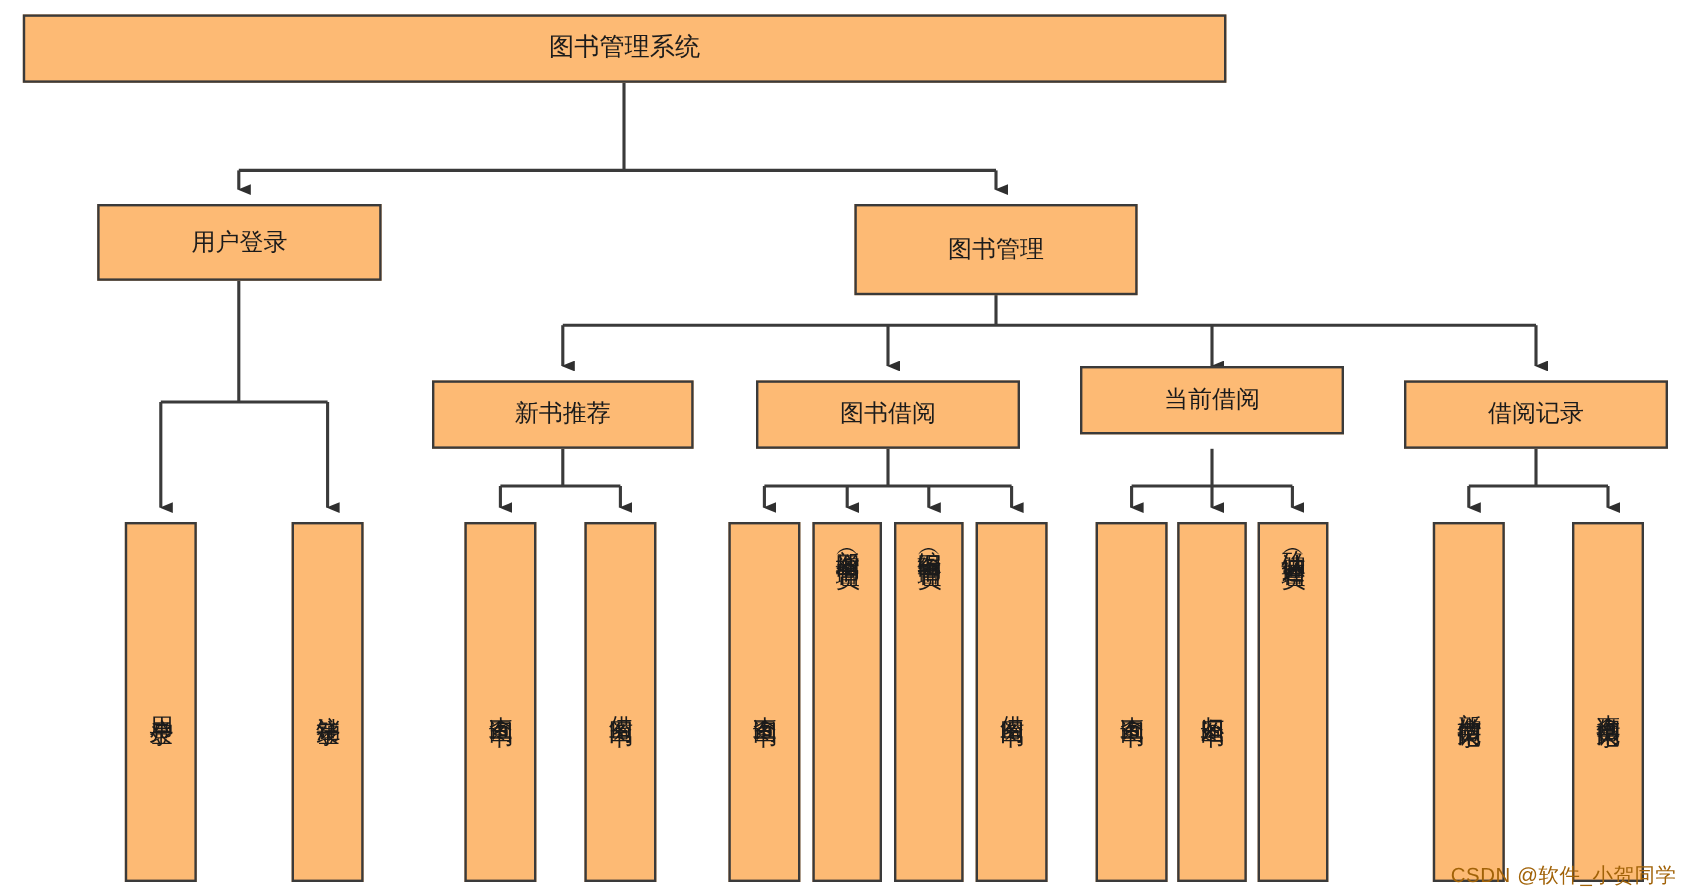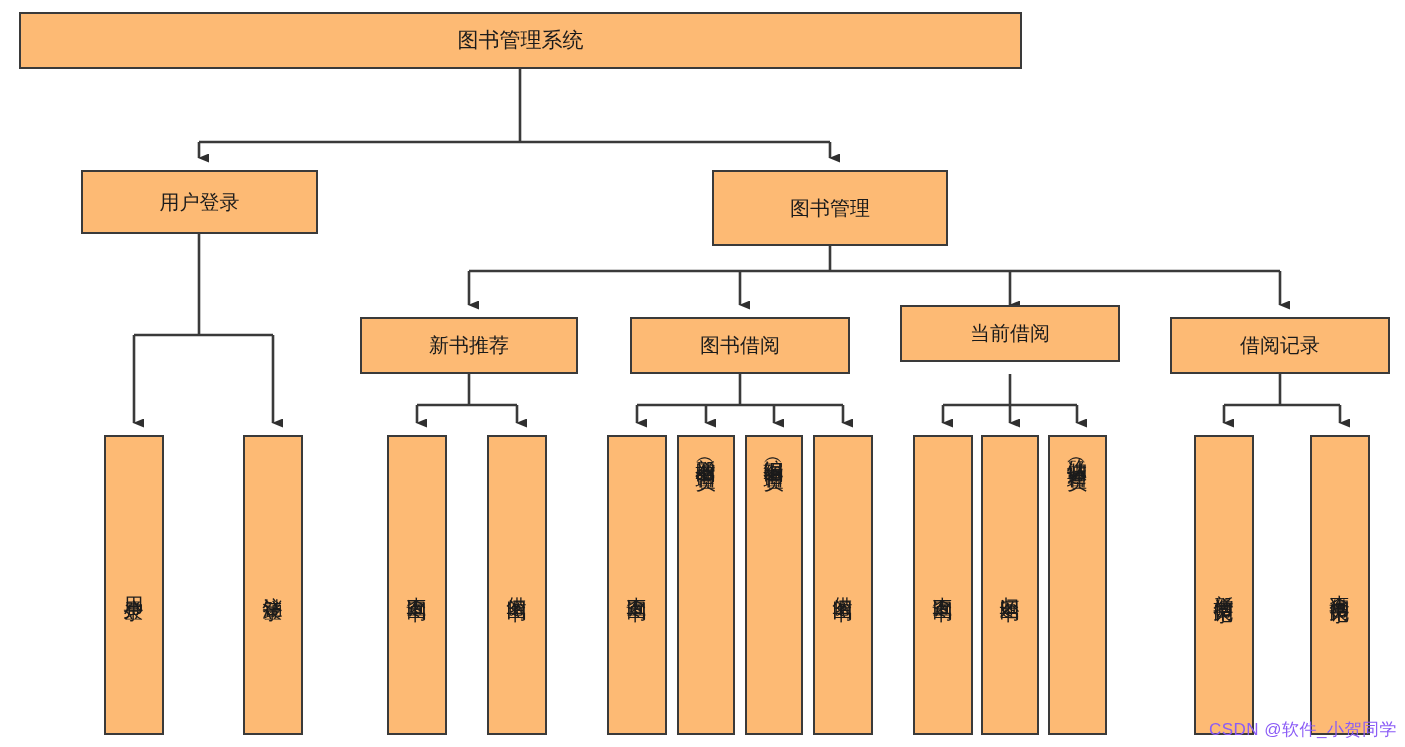--- a/index.html
+++ b/index.html
@@ -60,21 +60,21 @@
     text-orientation: upright;
     letter-spacing: 2px;
     line-height: 1;
     white-space: nowrap;
   }
   #watermark {
     position: absolute;
     right: 8px;
     bottom: 6px;
     font-size: 17px;
-    color: #8b5cf6;
+    color: #a16207;
     letter-spacing: 0.5px;
     white-space: nowrap;
     user-select: none;
   }
 </style>
 </head>
 <body>
 
 <div id="canvas">
 

